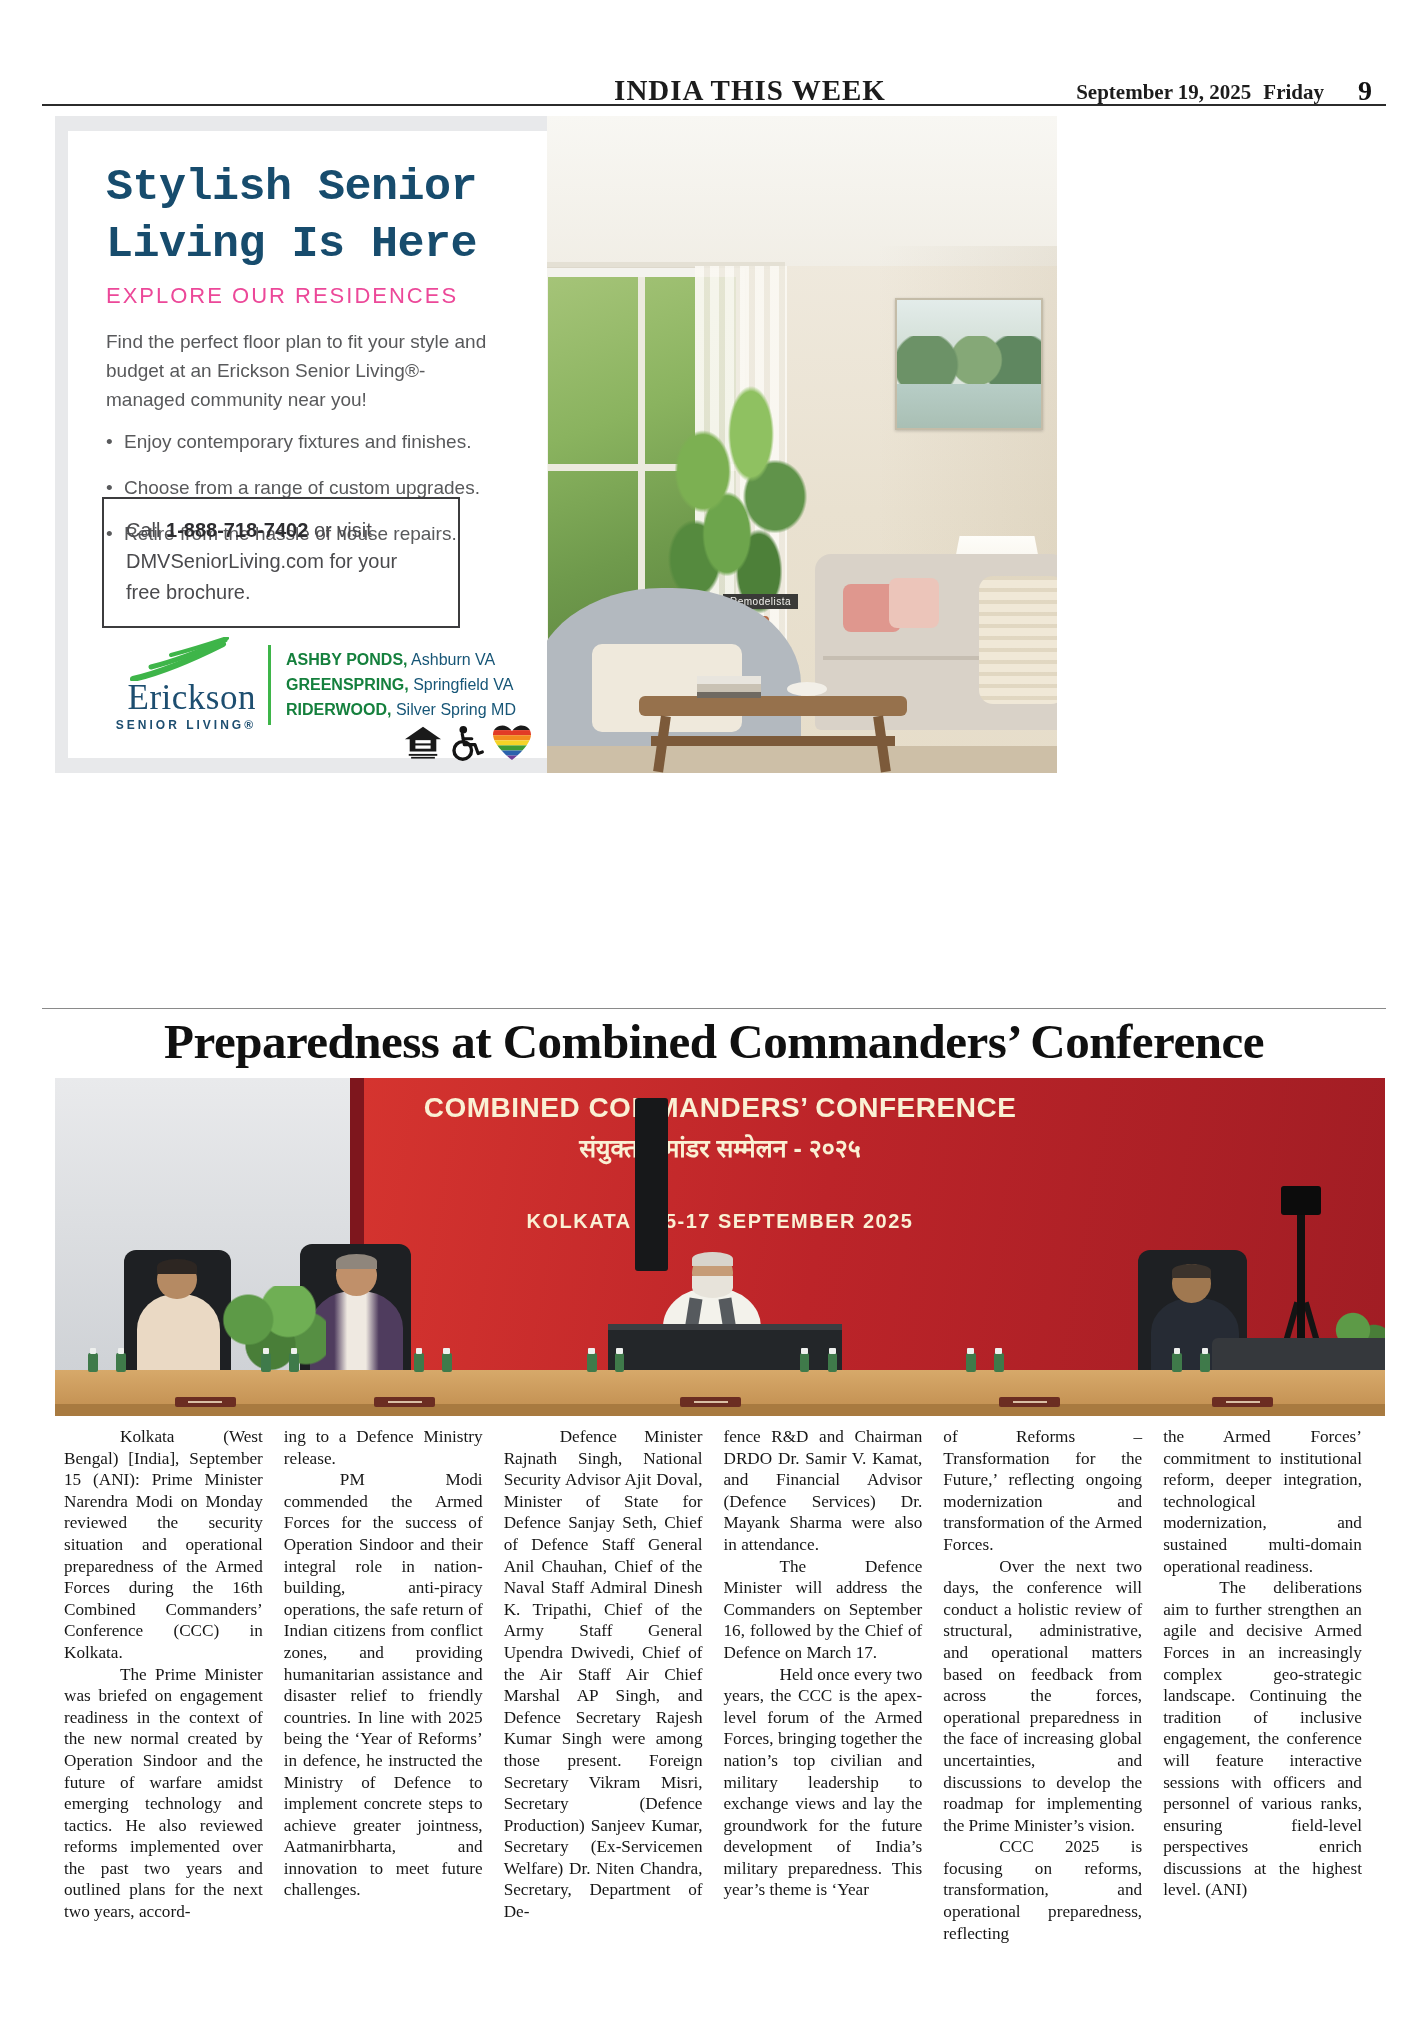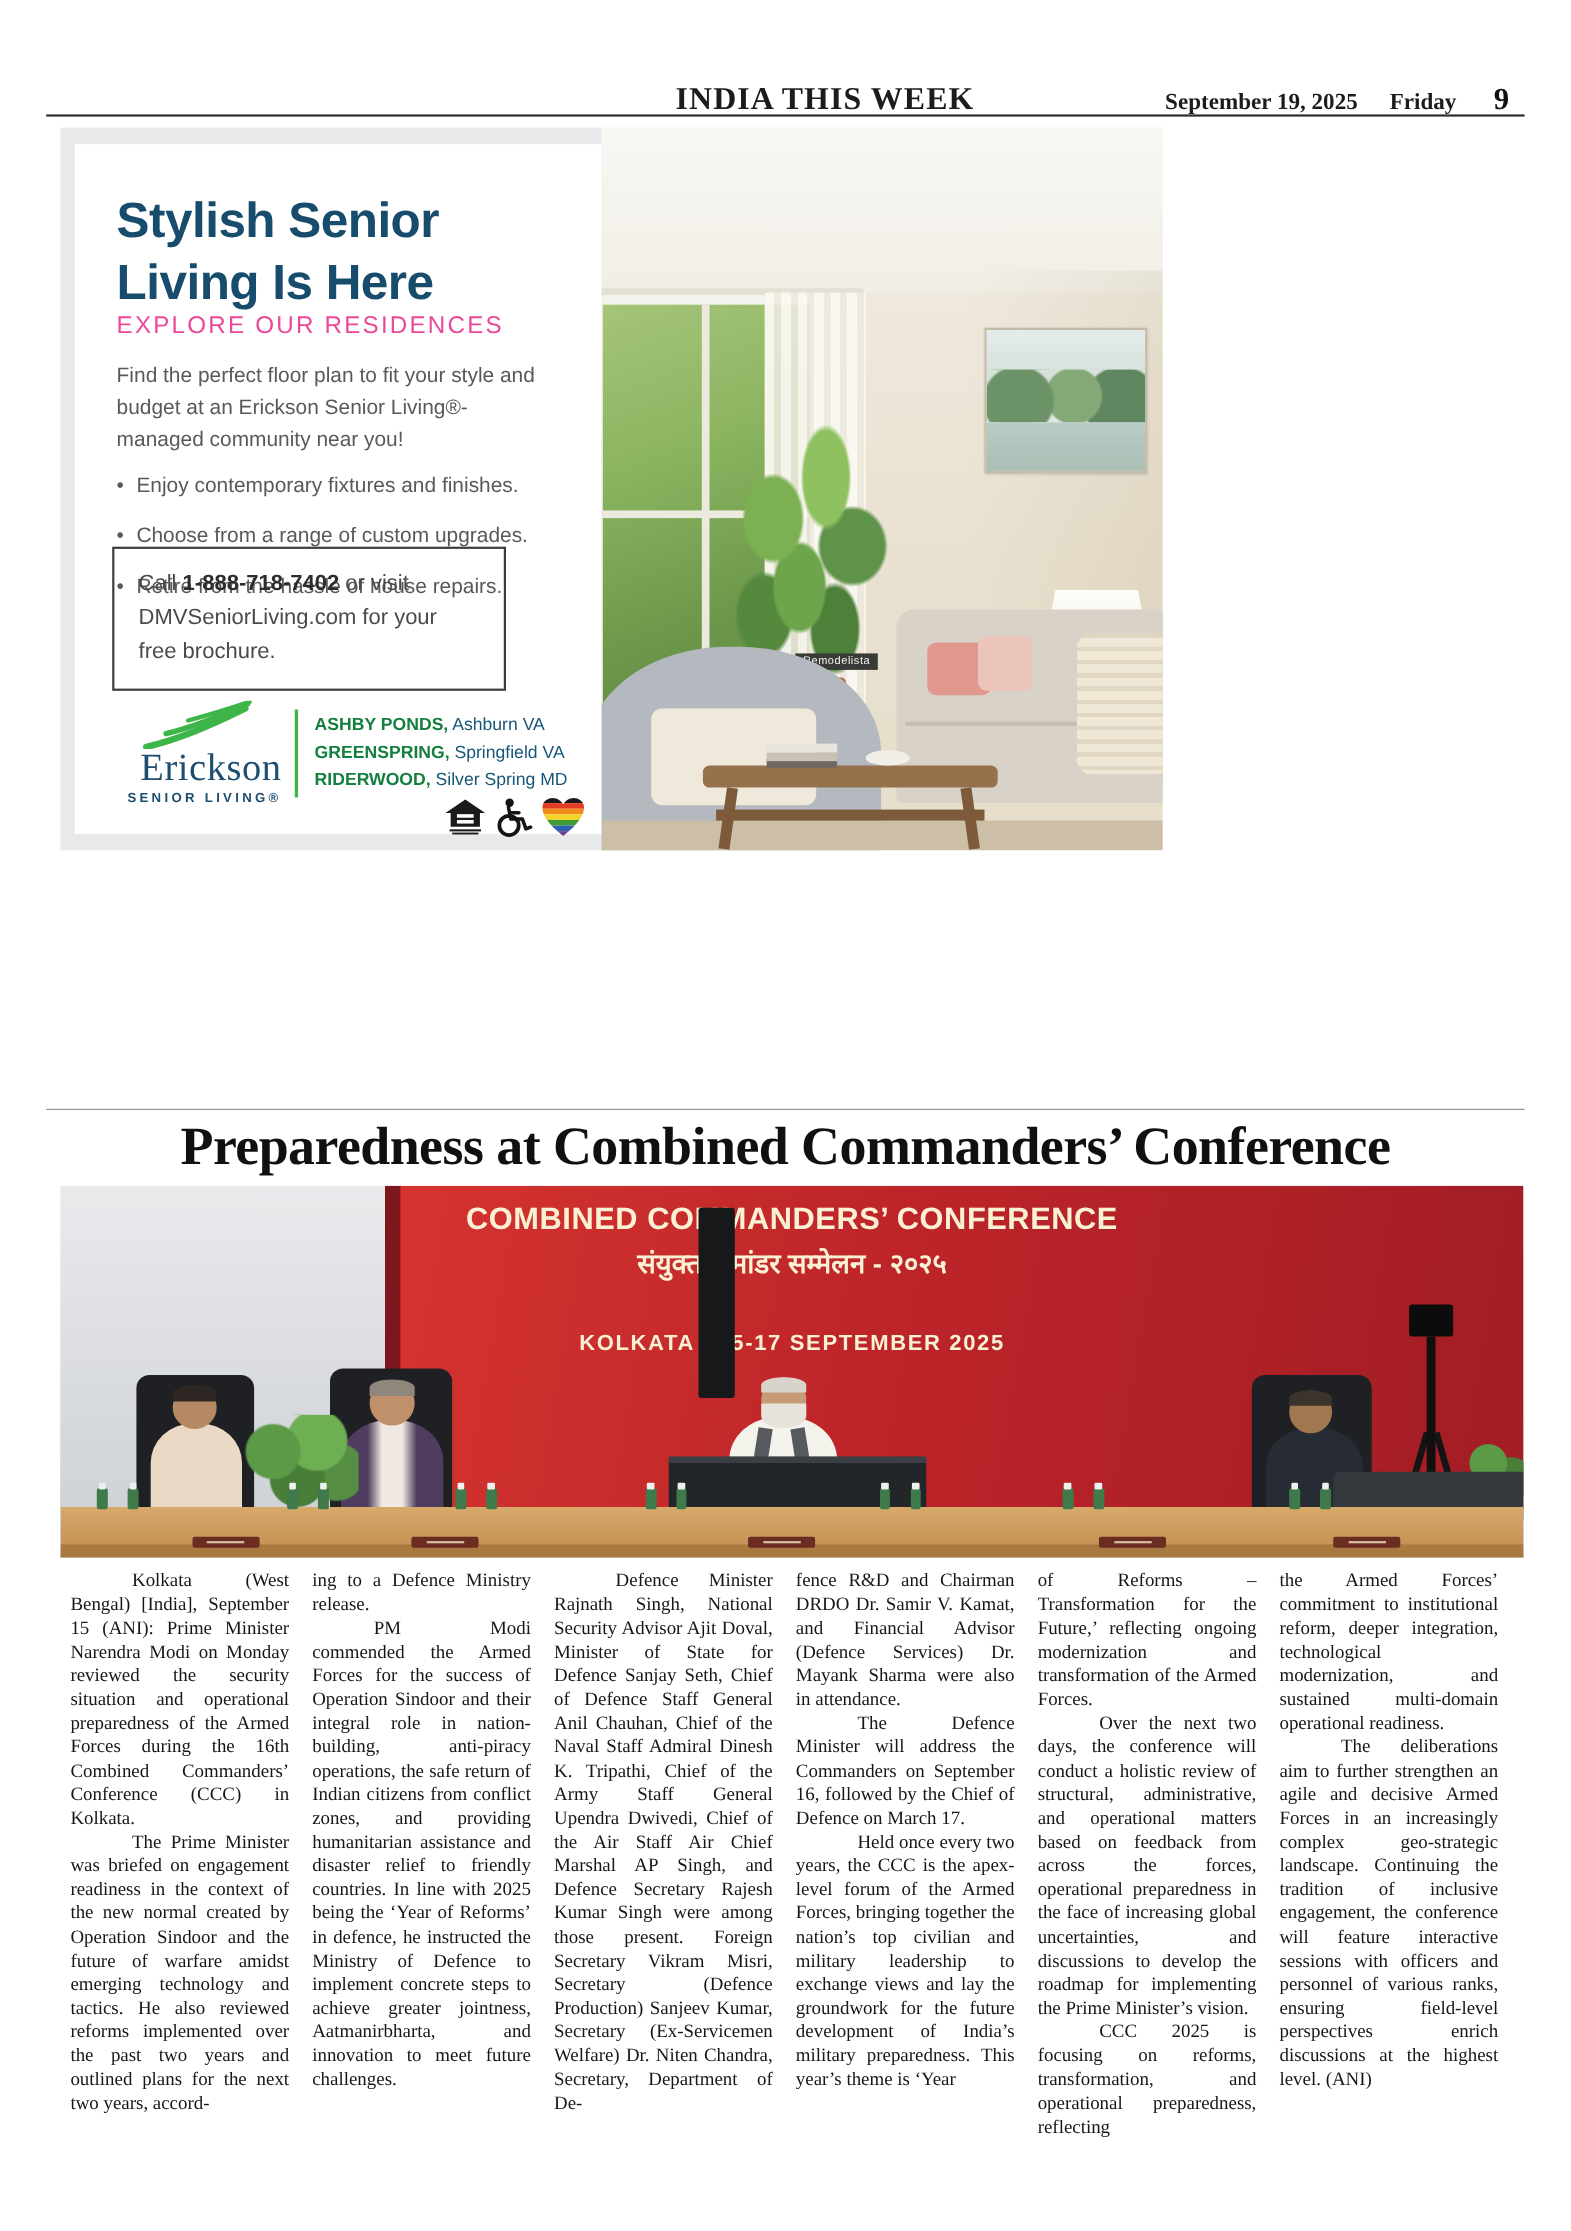--- a/index.html
+++ b/index.html
@@ -4,28 +4,28 @@
 <style>
   html,body{margin:0;padding:0;background:#ffffff;}
   .page{position:relative;width:1428px;height:2028px;background:#fff;overflow:hidden;
         font-family:"Liberation Serif",serif;color:#1a1a1a;}
   [data-interactable]{box-sizing:border-box;}
 
   
   .masthead{position:absolute;top:74px;left:0;width:100%;text-align:center;
             font-size:29px;font-weight:bold;letter-spacing:1px;color:#1c1c1c;margin-left:36px;}
   .hdr-date{position:absolute;top:80px;right:104px;font-size:21px;font-weight:bold;color:#1c1c1c;white-space:nowrap;}
-  .hdr-date .day{margin-left:29px;}
+  .hdr-date .day{margin-left:12px;}
   .page-num{position:absolute;top:75px;right:56px;font-size:28px;font-weight:bold;color:#111;}
   .header-rule{position:absolute;top:104px;left:42px;width:1344px;height:2px;background:#2b2b2b;}
 
   
   .ad-frame{position:absolute;left:55px;top:116px;width:492px;height:657px;background:#e8e9eb;}
   .ad-inner{position:absolute;left:13px;top:15px;right:0;bottom:15px;background:#fff;}
-  .ad-headline{position:absolute;left:38px;top:40px;font-family:Liberation Sans, sans-serif;
+  .ad-headline{position:absolute;left:38px;top:28px;font-family:Liberation Mono, monospace;
                font-weight:bold;font-size:45px;line-height:57px;color:#174c6d;letter-spacing:-0.5px;}
   .ad-sub{position:absolute;left:38px;top:152px;font-family:"Liberation Sans",sans-serif;
           font-size:22px;letter-spacing:2px;color:#ec4899;}
   .ad-intro{position:absolute;left:38px;top:196px;width:392px;font-family:"Liberation Sans",sans-serif;
             font-size:19px;line-height:29px;color:#58595b;}
   .ad-bullets{position:absolute;left:38px;top:300px;margin:0;padding:0;list-style:none;
               font-family:"Liberation Sans",sans-serif;font-size:19px;color:#58595b;}
   .ad-bullets li{margin-bottom:24px;padding-left:18px;position:relative;}
   .ad-bullets li::before{content:"•";position:absolute;left:0;top:0;color:#58595b;}
   .cta-box{position:absolute;left:34px;top:366px;width:358px;border:2px solid #3c3c3e;

